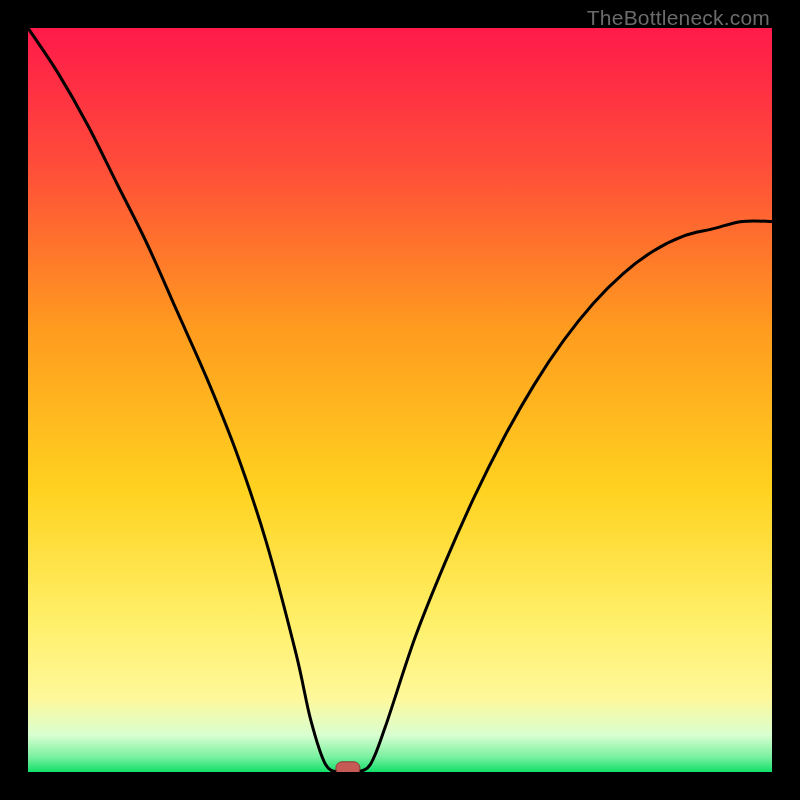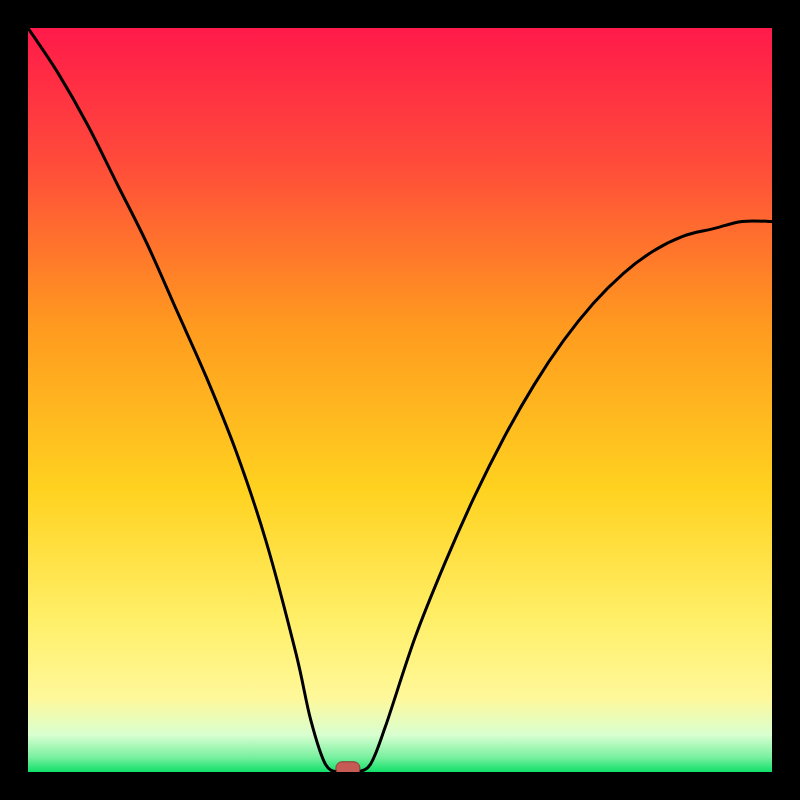--- a/index.html
+++ b/index.html
@@ -36,20 +36,21 @@
   }
   svg {
     display: block;
   }
 </style>
 </head>
 <body>
 
 <div class="frame">
 
+  <div class="watermark">TheBottleneck.com</div>
 
   <div class="plot-area">
     <svg id="chart-svg" width="744" height="744" viewBox="0 0 744 744">
       <defs>
         <linearGradient id="bg-grad" x1="0" y1="0" x2="0" y2="1">
           <stop id="g0" offset="0%" stop-color="#ff1a4a"></stop>
           <stop id="g1" offset="18%" stop-color="#ff4b3a"></stop>
           <stop id="g2" offset="40%" stop-color="#ff9a1f"></stop>
           <stop id="g3" offset="62%" stop-color="#ffd21f"></stop>
           <stop id="g4" offset="80%" stop-color="#fff06a"></stop>

